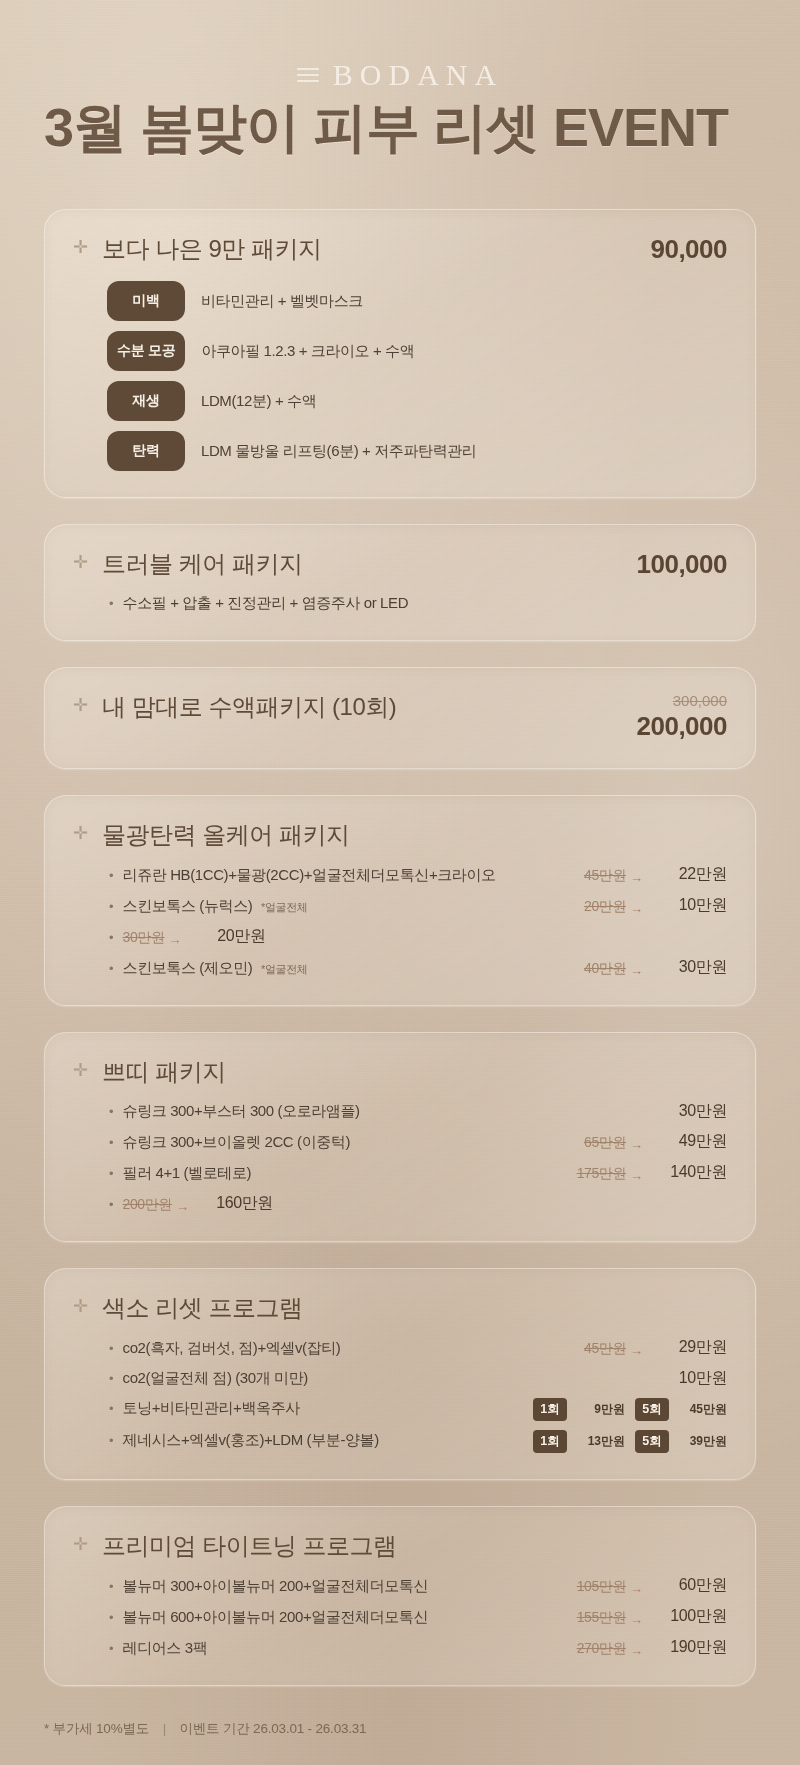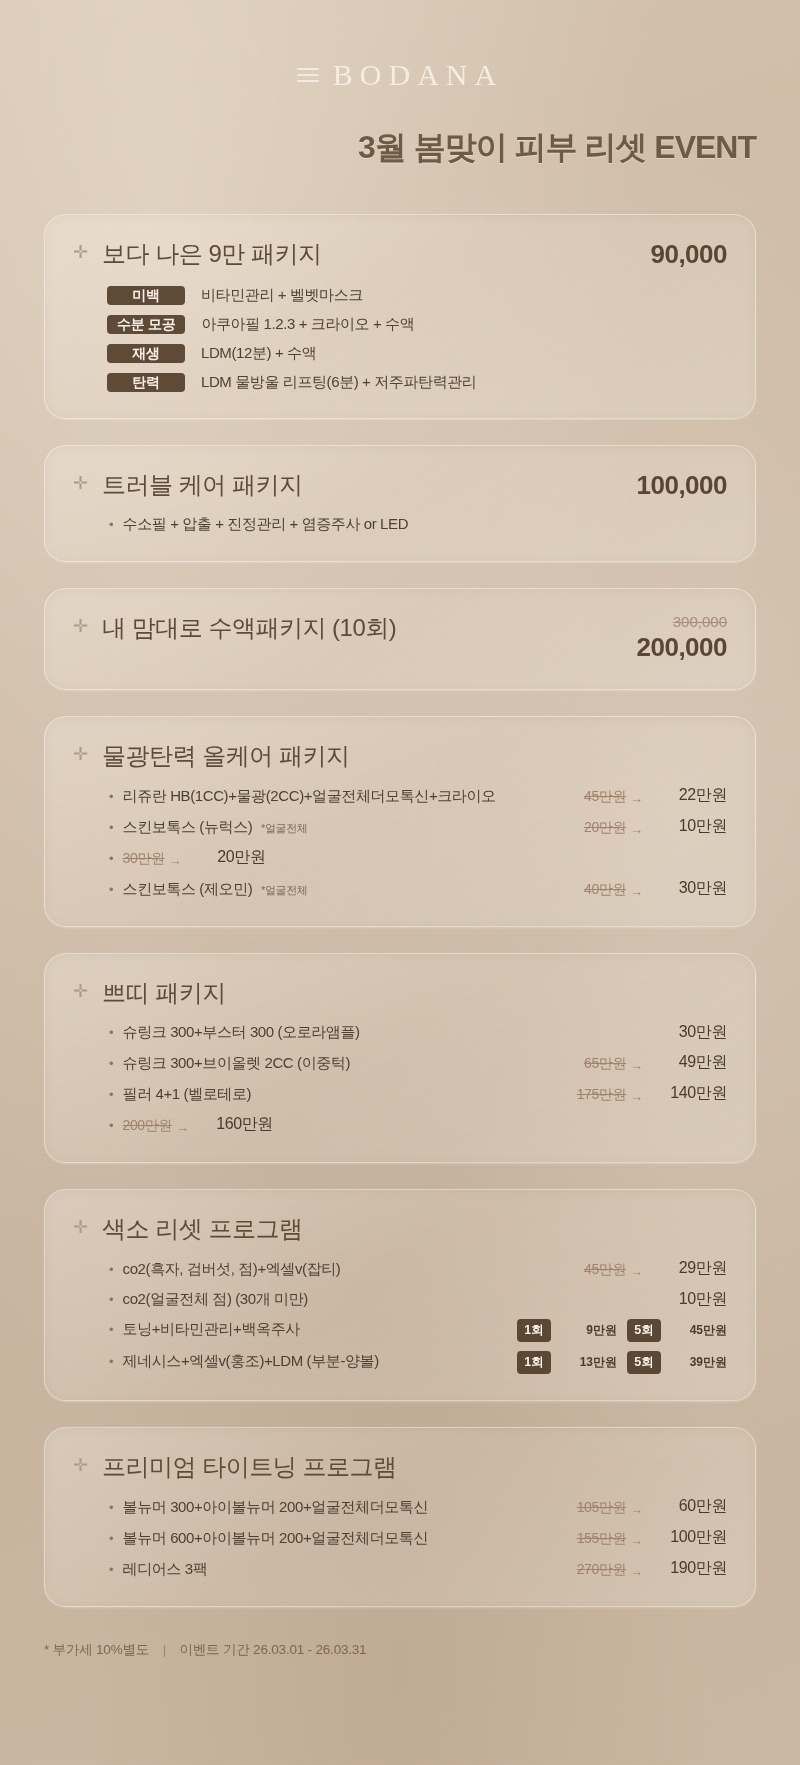--- a/index.html
+++ b/index.html
@@ -37,23 +37,22 @@
     gap: 14px; padding-top: 58px;
   }
   .brand-mark { display: flex; flex-direction: column; gap: 4px; }
   .brand-mark span { display: block; width: 22px; height: 2px; background: #f3ece3; border-radius: 2px; }
   .brand-name {
     font-size: 30px; letter-spacing: 7px; color: #f6efe6; font-weight: 400;
     font-family: "Liberation Serif", serif;
   }
 
   .headline {
-    text-align: right;
-    margin-top: 34px;
-    font-size: 32px;
+    text-align: left;
+    font-size: 54px;
     font-weight: bold;
     color: #6d5743;
     letter-spacing: -1px;
     text-shadow: 0 1px 0 rgba(255,255,255,0.35);
   }
 
   
   .cards { margin-top: 44px; display: flex; flex-direction: column; gap: 26px; }
 
   .card {
@@ -75,22 +74,22 @@
   .price-old-top {
     font-size: 15px; color: #a88d78; text-decoration: line-through;
     display: block; margin-bottom: 2px;
   }
 
   
   .tag-rows { margin-top: 16px; display: flex; flex-direction: column; gap: 10px; padding-left: 34px; }
   .tag-row { display: flex; align-items: center; gap: 16px; }
   .tag {
     display: inline-flex; align-items: center; justify-content: center;
-    min-width: 78px; height: 19px; padding: 0 10px;
-    background: #5f4a37; color: #f5efe6; border-radius: 4px;
+    min-width: 78px; height: 40px; padding: 0 10px;
+    background: #5f4a37; color: #f5efe6; border-radius: 12px;
     font-size: 14px; font-weight: bold; letter-spacing: -.3px;
   }
   .tag-text { font-size: 15px; color: #4f4135; letter-spacing: -.4px; }
 
   
   .items { margin-top: 14px; display: flex; flex-direction: column; gap: 9px; padding-left: 36px; }
   .item { display: flex; align-items: baseline; gap: 9px; font-size: 15px; color: #4c3f33; }
   .dot { color: #8a7562; font-size: 13px; line-height: 20px; flex: none; }
   .item-label { flex: 1 1 auto; letter-spacing: -.4px; }
   .item-label .sub { font-size: 11px; color: #7d6a59; margin-left: 5px; }
@@ -99,21 +98,21 @@
   .strike { font-size: 14px; color: #a1836c; text-decoration: line-through; letter-spacing: -.4px; }
   .arrow { color: #ab7d60; font-size: 13px; margin-left: -6px; }
   .final { font-size: 16px; font-weight: normal; color: #4a3a2b; min-width: 74px; text-align: right; letter-spacing: -.4px; }
 
   .count-chip {
     display: inline-flex; align-items: center; justify-content: center;
     min-width: 34px; height: 23px; padding: 0 7px;
     background: #5b4734; color: #f6f0e7; border-radius: 4px;
     font-size: 12.5px; font-weight: bold;
   }
-  .pair { display: flex; align-items: center; gap: 8px; }
+  .pair { display: flex; align-items: center; gap: 0; }
   .pair .val { font-size: 12px; font-weight: bold; color: #4a3a2b; min-width: 58px; text-align: right; }
 
   
   .footer {
     margin-top: 34px; padding-bottom: 30px;
     text-align: left; font-size: 13.5px; color: #7c6550; letter-spacing: -.2px;
   }
   .footer .sep { margin: 0 10px; color: #9c8871; }
 </style>
 </head>

